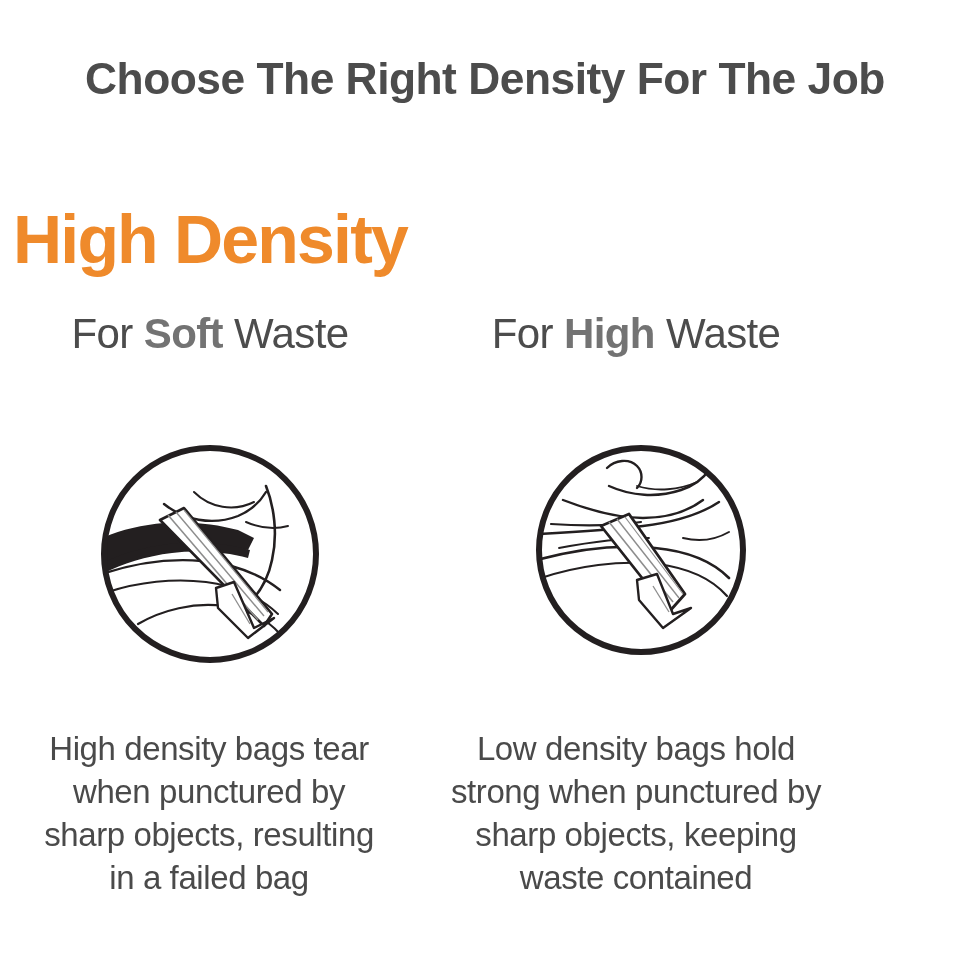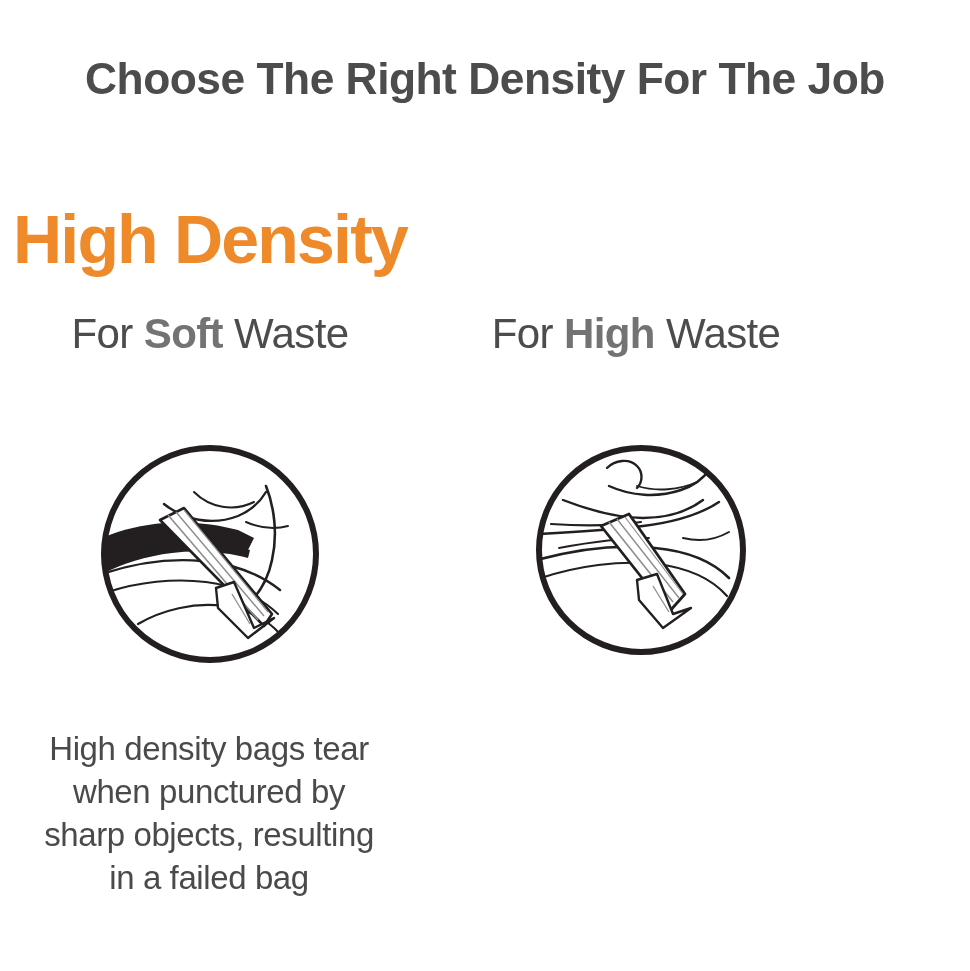--- a/index.html
+++ b/index.html
@@ -231,16 +231,22 @@
             <path d="M92 75 L 150 152" fill="none" stroke="#8d8d8d" stroke-width="1.2"></path>
 
             <path d="M104 138 L 124 132 L 140 172 L 158 166 L 130 186 L 106 158 Z" fill="#ffffff" stroke="#231f20" stroke-width="2.4" stroke-linejoin="round"></path>
             <path d="M120 144 L 136 170" fill="none" stroke="#8d8d8d" stroke-width="1.3"></path>
           </g>
 
           <circle cx="108" cy="108" r="102" fill="none" stroke="#231f20" stroke-width="6"></circle>
         </svg>
       </div>
 
+      <div class="caption">
+        <span class="line">Low density bags hold</span>
+        <span class="line">strong when punctured by</span>
+        <span class="line">sharp objects, keeping</span>
+        <span class="line">waste contained</span>
+      </div>
     </div>
 
   </div>
 </div>
 
 </body></html>

